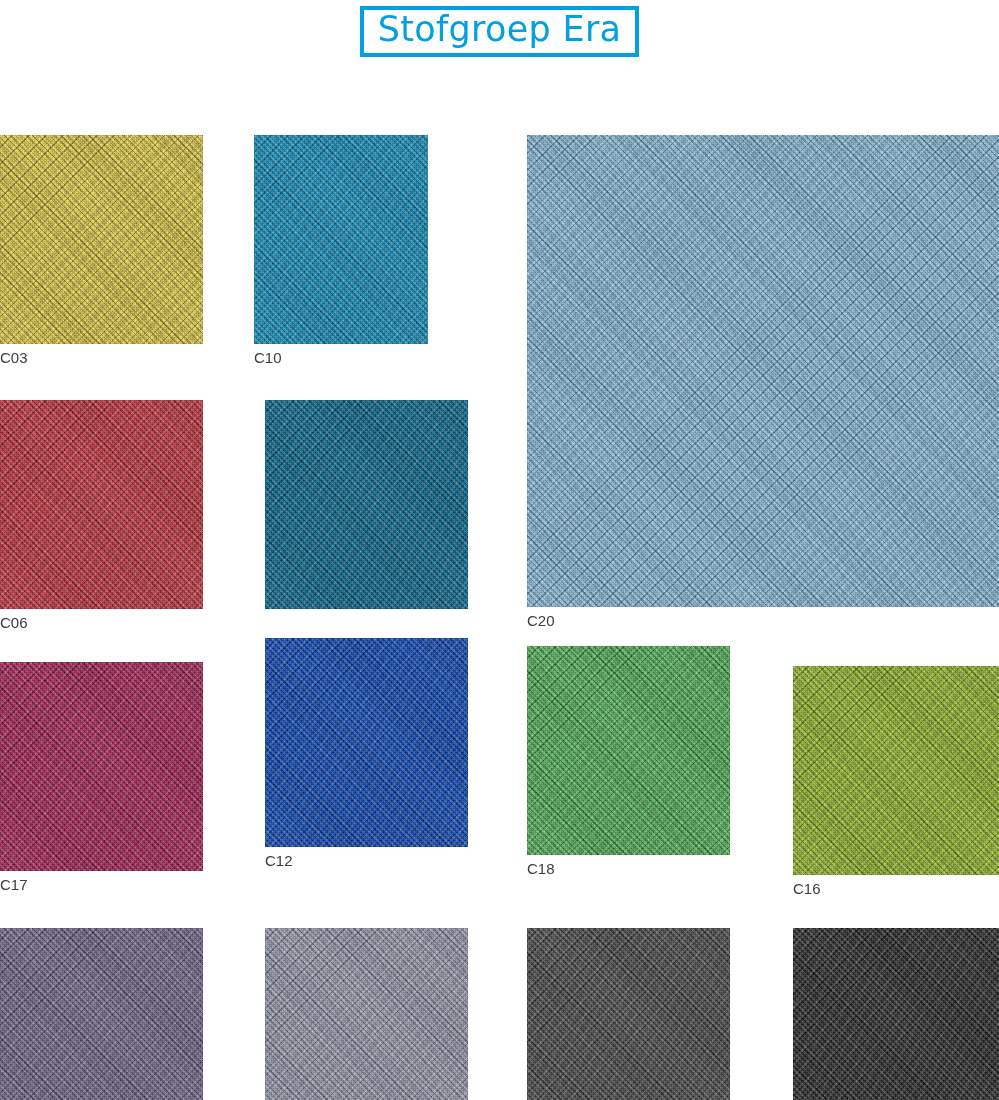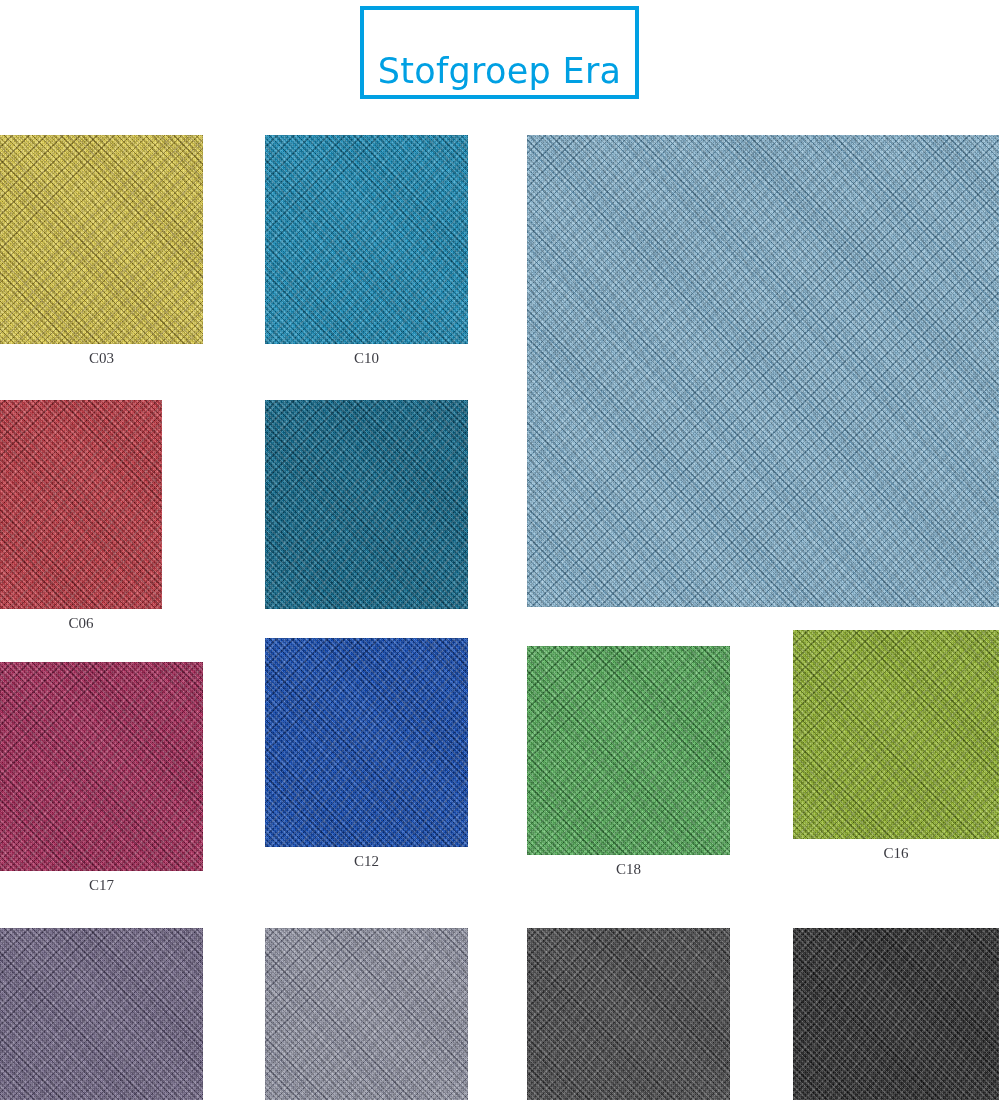--- a/index.html
+++ b/index.html
@@ -33,21 +33,20 @@
     display: inline-block;
   }
   .title-text {
     font-family: "DejaVu Sans", sans-serif;
     font-size: 35px;
     font-weight: 400;
     color: #00a0e3;
     letter-spacing: 0.3px;
     display: block;
     line-height: 1.08;
-    margin-top: 42px;
   }
 
   
   .sheet {
     position: relative;
     width: 999px;
     height: 1038px;
   }
   .cell {
     position: absolute;
@@ -92,70 +91,71 @@
         rgba(0,0,0,0.10) 0px, rgba(0,0,0,0.10) 2px,
         rgba(255,255,255,0.00) 2px, rgba(255,255,255,0.00) 7px),
       repeating-linear-gradient(117deg,
         rgba(255,255,255,0.10) 0px, rgba(255,255,255,0.10) 2px,
         rgba(0,0,0,0.00) 2px, rgba(0,0,0,0.00) 9px);
     opacity: 0.75;
     pointer-events: none;
   }
 
   .label {
-    font-family: Liberation Serif, serif;
+    font-family: Liberation Sans, sans-serif;
     font-size: 15px;
     color: #3b3b42;
-    text-align: center;
+    text-align: left;
     padding-top: 5px;
     line-height: 1.2;
     white-space: nowrap;
   }
 </style>
 </head>
 <body>
 
 <div class="title-wrap">
   <div class="title-box">
     <span class="title-text">Stofgroep Era</span>
   </div>
 </div>
 
 <div class="sheet" id="sheet">
     <div class="cell" style="left: 0px; top: 73px; width: 203px;">
       <div class="swatch" style="height: 209px; background-color: rgb(227, 209, 74); background-image: repeating-linear-gradient(45deg, rgb(168, 148, 44) 0px, rgb(168, 148, 44) 1px, rgba(0, 0, 0, 0) 1px, rgba(0, 0, 0, 0) 5px), repeating-linear-gradient(-45deg, rgb(168, 148, 44) 0px, rgb(168, 148, 44) 1px, rgba(0, 0, 0, 0) 1px, rgba(0, 0, 0, 0) 6px);"></div>
       <div class="label">C03</div>
     </div>
-    <div class="cell" style="left: 265px; top: 73px; width: 203px;">
+    <div class="cell" style="left: 254px; top: 73px; width: 174px;">
       <div class="swatch" style="height: 209px; background-color: rgb(18, 144, 192); background-image: repeating-linear-gradient(45deg, rgb(12, 111, 149) 0px, rgb(12, 111, 149) 1px, rgba(0, 0, 0, 0) 1px, rgba(0, 0, 0, 0) 5px), repeating-linear-gradient(-45deg, rgb(12, 111, 149) 0px, rgb(12, 111, 149) 1px, rgba(0, 0, 0, 0) 1px, rgba(0, 0, 0, 0) 6px);"></div>
       <div class="label">C10</div>
     </div>
     <div class="cell" style="left: 527px; top: 73px; width: 472px;">
       <div class="swatch" style="height: 472px; background-color: rgb(142, 189, 216); background-image: repeating-linear-gradient(45deg, rgb(95, 148, 181) 0px, rgb(95, 148, 181) 1px, rgba(0, 0, 0, 0) 1px, rgba(0, 0, 0, 0) 5px), repeating-linear-gradient(-45deg, rgb(95, 148, 181) 0px, rgb(95, 148, 181) 1px, rgba(0, 0, 0, 0) 1px, rgba(0, 0, 0, 0) 6px);"></div>
+      <div class="label">C20</div>
     </div>
-    <div class="cell" style="left: 0px; top: 338px; width: 162px;">
+    <div class="cell" style="left: 0px; top: 338px; width: 203px;">
       <div class="swatch" style="height: 209px; background-color: rgb(200, 52, 64); background-image: repeating-linear-gradient(45deg, rgb(147, 34, 44) 0px, rgb(147, 34, 44) 1px, rgba(0, 0, 0, 0) 1px, rgba(0, 0, 0, 0) 5px), repeating-linear-gradient(-45deg, rgb(147, 34, 44) 0px, rgb(147, 34, 44) 1px, rgba(0, 0, 0, 0) 1px, rgba(0, 0, 0, 0) 6px);"></div>
       <div class="label">C06</div>
     </div>
     <div class="cell" style="left: 265px; top: 338px; width: 203px;">
       <div class="swatch" style="height: 209px; background-color: rgb(5, 105, 143); background-image: repeating-linear-gradient(45deg, rgb(4, 78, 108) 0px, rgb(4, 78, 108) 1px, rgba(0, 0, 0, 0) 1px, rgba(0, 0, 0, 0) 5px), repeating-linear-gradient(-45deg, rgb(4, 78, 108) 0px, rgb(4, 78, 108) 1px, rgba(0, 0, 0, 0) 1px, rgba(0, 0, 0, 0) 6px);"></div>
     </div>
     <div class="cell" style="left: 0px; top: 600px; width: 203px;">
       <div class="swatch" style="height: 209px; background-color: rgb(172, 34, 86); background-image: repeating-linear-gradient(45deg, rgb(124, 22, 64) 0px, rgb(124, 22, 64) 1px, rgba(0, 0, 0, 0) 1px, rgba(0, 0, 0, 0) 5px), repeating-linear-gradient(-45deg, rgb(124, 22, 64) 0px, rgb(124, 22, 64) 1px, rgba(0, 0, 0, 0) 1px, rgba(0, 0, 0, 0) 6px);"></div>
       <div class="label">C17</div>
     </div>
     <div class="cell" style="left: 265px; top: 576px; width: 203px;">
       <div class="swatch" style="height: 209px; background-color: rgb(11, 72, 187); background-image: repeating-linear-gradient(45deg, rgb(7, 50, 136) 0px, rgb(7, 50, 136) 1px, rgba(0, 0, 0, 0) 1px, rgba(0, 0, 0, 0) 5px), repeating-linear-gradient(-45deg, rgb(7, 50, 136) 0px, rgb(7, 50, 136) 1px, rgba(0, 0, 0, 0) 1px, rgba(0, 0, 0, 0) 6px);"></div>
       <div class="label">C12</div>
     </div>
     <div class="cell" style="left: 527px; top: 584px; width: 203px;">
       <div class="swatch" style="height: 209px; background-color: rgb(85, 181, 89); background-image: repeating-linear-gradient(45deg, rgb(53, 132, 60) 0px, rgb(53, 132, 60) 1px, rgba(0, 0, 0, 0) 1px, rgba(0, 0, 0, 0) 5px), repeating-linear-gradient(-45deg, rgb(53, 132, 60) 0px, rgb(53, 132, 60) 1px, rgba(0, 0, 0, 0) 1px, rgba(0, 0, 0, 0) 6px);"></div>
       <div class="label">C18</div>
     </div>
-    <div class="cell" style="left: 793px; top: 568px; width: 206px;">
+    <div class="cell" style="left: 793px; top: 604px; width: 206px;">
       <div class="swatch" style="height: 209px; background-color: rgb(150, 187, 42); background-image: repeating-linear-gradient(45deg, rgb(108, 139, 28) 0px, rgb(108, 139, 28) 1px, rgba(0, 0, 0, 0) 1px, rgba(0, 0, 0, 0) 5px), repeating-linear-gradient(-45deg, rgb(108, 139, 28) 0px, rgb(108, 139, 28) 1px, rgba(0, 0, 0, 0) 1px, rgba(0, 0, 0, 0) 6px);"></div>
       <div class="label">C16</div>
     </div>
     <div class="cell" style="left: 0px; top: 866px; width: 203px;">
       <div class="swatch" style="height: 209px; background-color: rgb(118, 106, 140); background-image: repeating-linear-gradient(45deg, rgb(84, 73, 106) 0px, rgb(84, 73, 106) 1px, rgba(0, 0, 0, 0) 1px, rgba(0, 0, 0, 0) 5px), repeating-linear-gradient(-45deg, rgb(84, 73, 106) 0px, rgb(84, 73, 106) 1px, rgba(0, 0, 0, 0) 1px, rgba(0, 0, 0, 0) 6px);"></div>
     </div>
     <div class="cell" style="left: 265px; top: 866px; width: 203px;">
       <div class="swatch" style="height: 209px; background-color: rgb(154, 156, 173); background-image: repeating-linear-gradient(45deg, rgb(115, 117, 138) 0px, rgb(115, 117, 138) 1px, rgba(0, 0, 0, 0) 1px, rgba(0, 0, 0, 0) 5px), repeating-linear-gradient(-45deg, rgb(115, 117, 138) 0px, rgb(115, 117, 138) 1px, rgba(0, 0, 0, 0) 1px, rgba(0, 0, 0, 0) 6px);"></div>
     </div>
     <div class="cell" style="left: 527px; top: 866px; width: 203px;">

